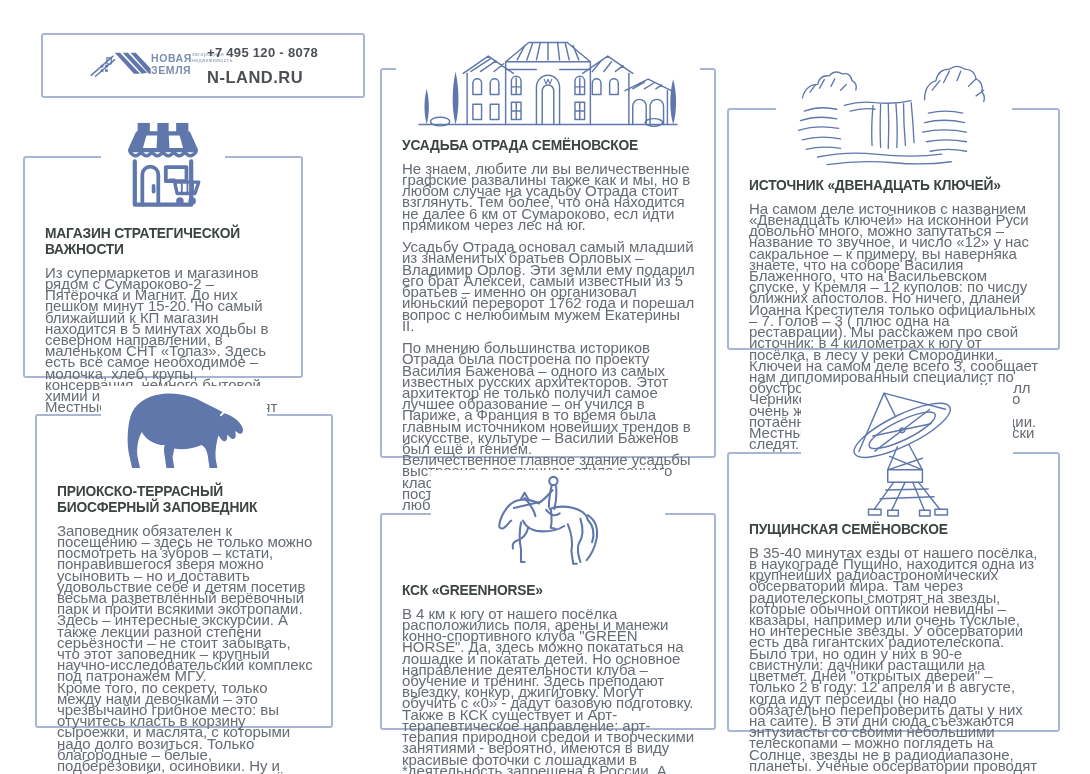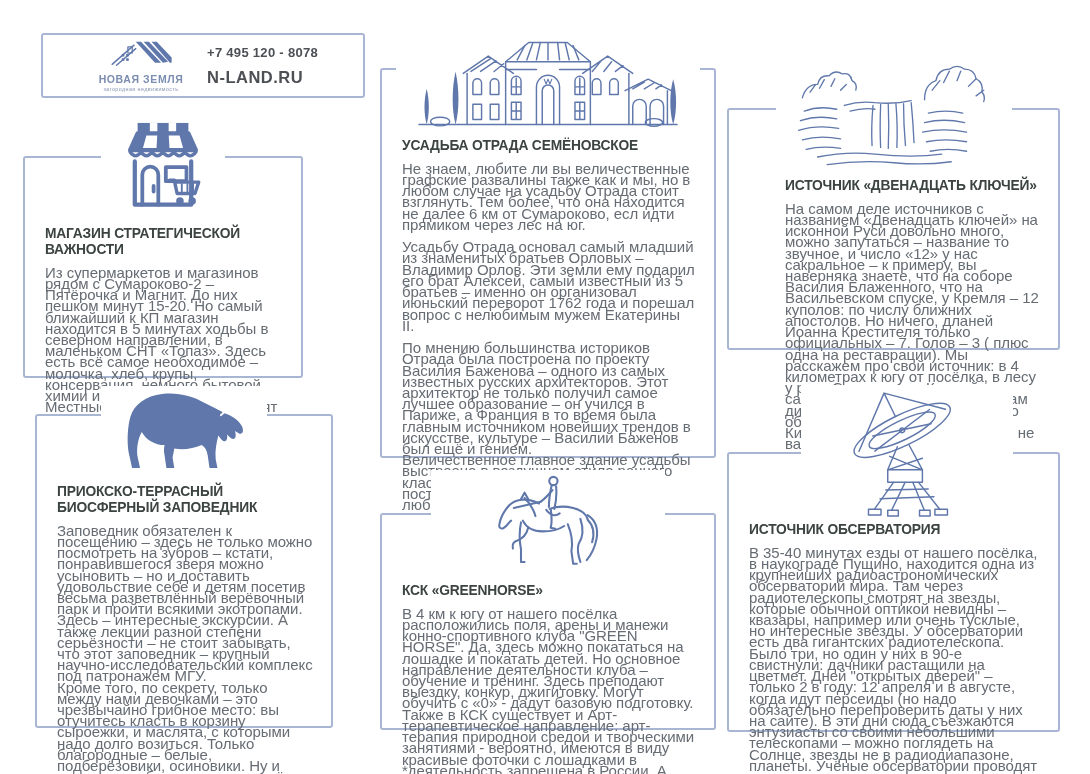--- a/index.html
+++ b/index.html
@@ -11,33 +11,33 @@
   .content{position:relative;padding:68px 18px 0 20px;}
   h2{margin:0 0 9px 0;font-size:13.8px;font-weight:bold;color:#3c4442;letter-spacing:-0.2px;
      line-height:1.15;white-space:pre-line;}
   .body-text{margin:0;font-size:15px;line-height:11.2px;color:#666c73;white-space:pre-line;
              letter-spacing:-0.05px;}
   .ln{stroke:#5f77ab;fill:none;stroke-linecap:round;stroke-linejoin:round;}
   .fl{fill:#5f77ab;stroke:none;}
 
   
   #brand{left:41px;top:33px;width:324px;height:65px;display:flex;align-items:center;padding:0 0 0 46px;}
-  #brand .logo-col{display:flex;flex-direction:column;align-items:center;width:104px;}
+  #brand .logo-col{display:flex;width:104px;}
   #brand .brand-name{font-size:10.5px;font-weight:bold;color:#7b8db0;letter-spacing:0.6px;margin-top:2px;}
   #brand .brand-tagline{font-size:5.4px;color:#8a97b5;letter-spacing:0.4px;margin-top:1px;}
   #brand .contact-col{margin-left:14px;color:#4c4f54;font-weight:bold;}
   #brand .phone{font-size:13px;letter-spacing:0.3px;}
   #brand .site{font-size:16.5px;letter-spacing:0.5px;margin-top:8px;}
 
   
   #store{left:23px;top:156px;width:280px;height:222px;}
   #store .icon-holder{top:-38px;width:104px;height:98px;}
   #estate{left:380px;top:68px;width:336px;height:390px;}
   #estate .icon-holder{top:-40px;width:284px;height:106px;}
-  #spring{left:727px;top:108px;width:333px;height:242px;padding-left:36px;}
+  #spring{left:727px;top:108px;width:333px;height:242px;}
   #spring .icon-holder{top:-56px;width:216px;height:122px;}
   #reserve{left:35px;top:414px;width:298px;height:314px;}
   #reserve .icon-holder{top:-30px;width:146px;height:90px;}
   #club{left:380px;top:513px;width:336px;height:217px;}
   #club .icon-holder{top:-45px;width:214px;height:112px;}
   #observatory{left:727px;top:452px;width:333px;height:280px;}
   #observatory .icon-holder{top:-69px;width:192px;height:134px;left:54%;}
 </style>
 </head>
 <body>
@@ -226,18 +226,18 @@
           <path d="M66,99 L46,127 M78,99 L64,128 M86,99 L98,128 M92,99 L114,127"></path>
           <path d="M52,116 L108,114 M58,107 L102,106"></path>
           <rect x="40" y="127" width="13" height="6"></rect>
             <rect x="60" y="128" width="11" height="6"></rect>
           <rect x="93" y="128" width="11" height="6"></rect>
             <rect x="109" y="127" width="13" height="6"></rect>
         </g>
       </svg>
     </div>
     <div class="content">
-      <h2>ИСТОЧНИК ОБСЕРВАТОРИЯ</h2>
+      <h2>ПУЩИНСКАЯ СЕМЁНОВСКОЕ</h2>
       <p class="body-text">В 35-40 минутах езды от нашего посёлка, в наукограде Пущино, находится одна из крупнейших радиоастрономических обсерваторий мира. Там через радиотелескопы смотрят на звезды, которые обычной оптикой невидны – квазары, например или очень тусклые, но интересные звезды. У обсерватории есть два гигантских радиотелескопа. Было три, но один у них в 90-е свистнули: дачники растащили на цветмет. Дней "открытых дверей" – только 2 в году: 12 апреля и в августе, когда идут персеиды (но надо обязательно перепроверить даты у них на сайте). В эти дни сюда съезжаются энтузиасты со своими небольшими телескопами – можно поглядеть на Солнце, звезды не в радиодиапазоне, планеты. Учёные обсерватории проводят экскурсии и читают лекции на разные популярные у неспециалистов темы – о дальних космических полётах, колонизации Солнечной системы, тотальной невозможности пересечься с внеземным разумом и прочем трансгуманизме. В общем, можно прикоснуться к современной астрономии, что называется, без попсы.</p>
     </div>
   </section>
 
 </div>
 
 </body></html>

